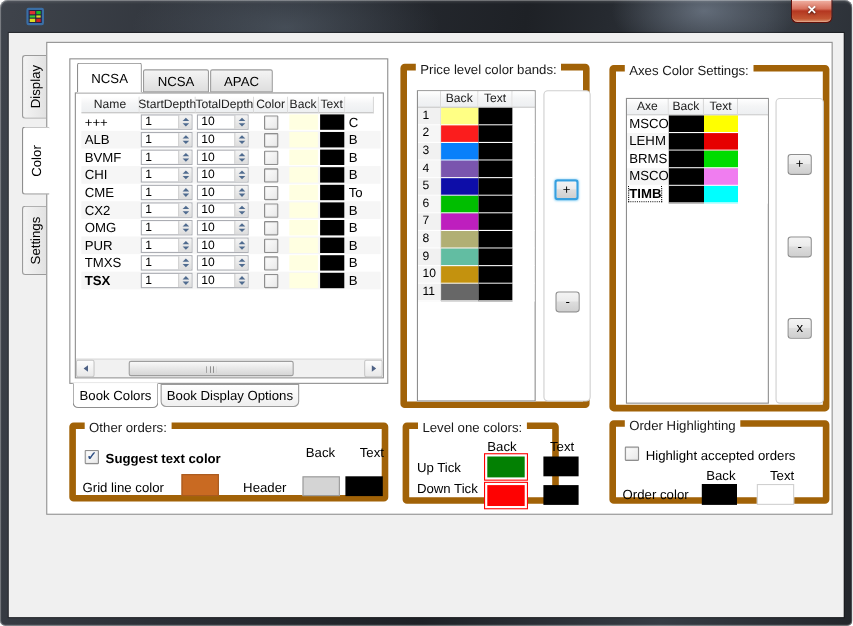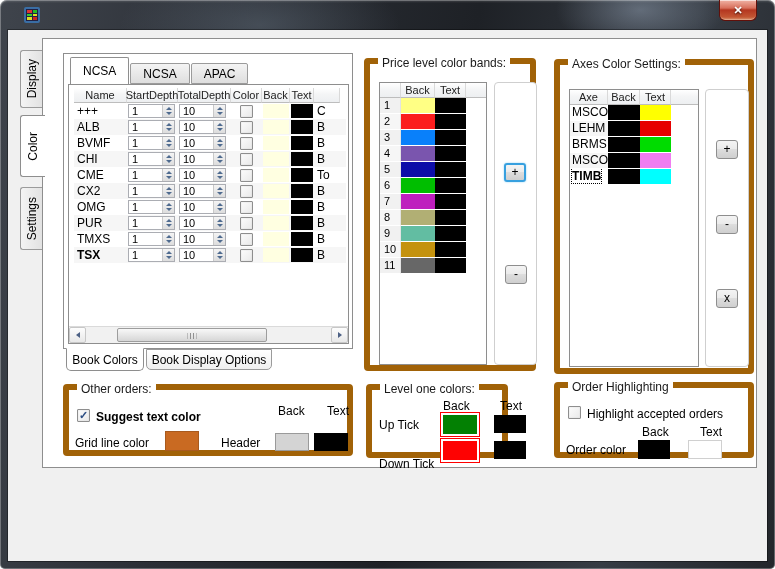--- a/index.html
+++ b/index.html
@@ -678,21 +678,21 @@
 
       <div class="groupbox" style="left:323px; top:345px; width:142px; height:74px;">
         <span class="gb-label">Level one colors:</span>
         <span class="label" style="left:71px; top:9px;">Back</span>
         <span class="label" style="left:128px; top:9px;">Text</span>
         <span class="label" style="left:7px; top:28px;">Up Tick</span>
         <div class="swatch red-ring" style="left:68px; top:22px; width:40px; height:25px;">
             <i style="background: rgb(3, 128, 3);"></i>
           </div>
         <div class="swatch" style="left: 122px; top: 25px; width: 32px; height: 18px; background: rgb(0, 0, 0);"></div>
-        <span class="label" style="left:7px; top:67px;">Down Tick</span>
+        <span class="label" style="left:7px; top:47px;">Down Tick</span>
         <div class="swatch red-ring" style="left:68px; top:48px; width:40px; height:25px;">
             <i style="background: rgb(254, 2, 2);"></i>
           </div>
         <div class="swatch" style="left: 122px; top: 51px; width: 32px; height: 18px; background: rgb(0, 0, 0);"></div>
       </div>
 
       <div class="groupbox" style="left:511px; top:343px; width:200px; height:76px;">
         <span class="gb-label">Order Highlighting</span>
         <div class="checkbox" style="position:absolute; left:8px; top:18px;"></div>
         <span class="label" style="left:27px; top:19px;">Highlight accepted orders</span>

